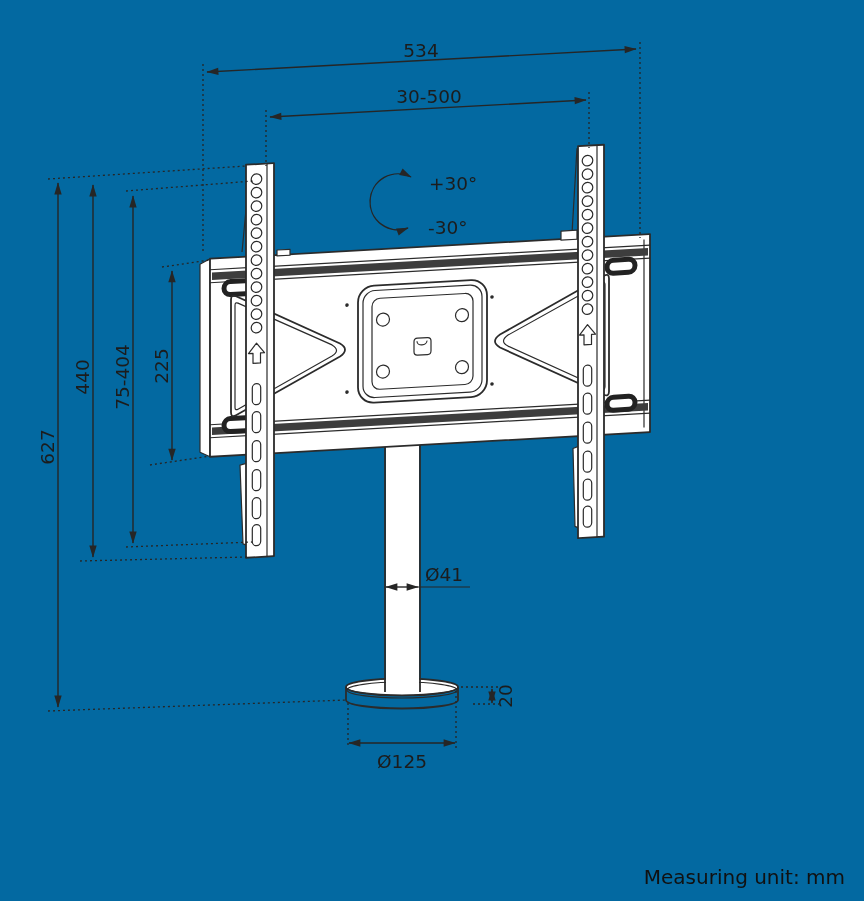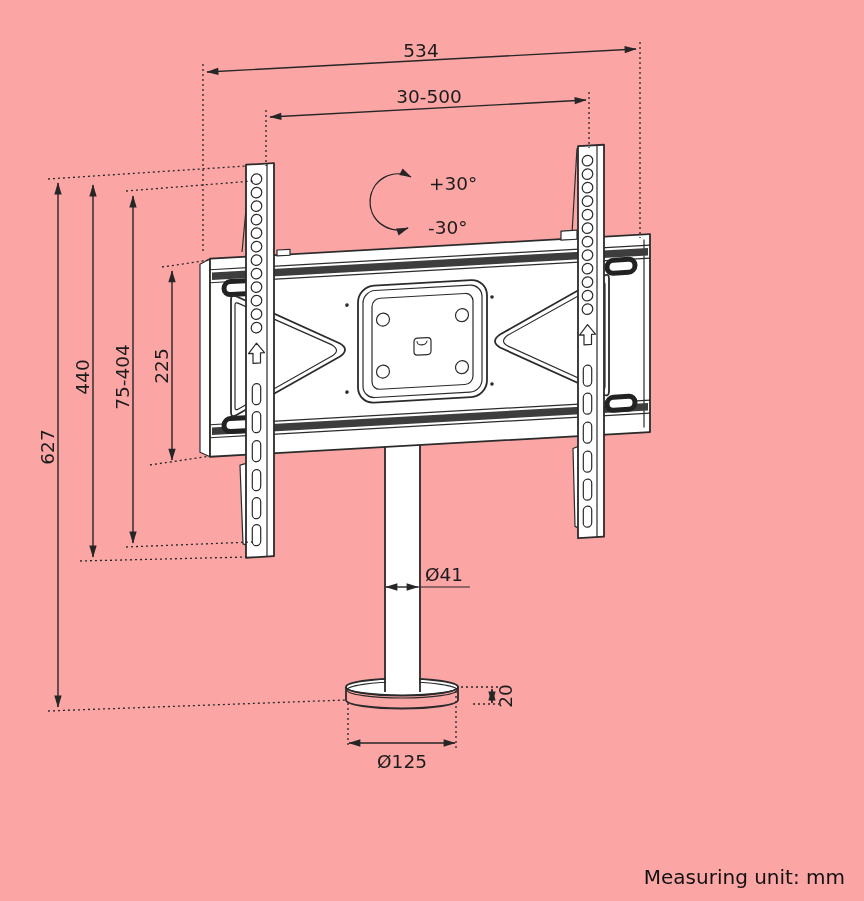--- a/index.html
+++ b/index.html
@@ -1,16 +1,16 @@
 <!DOCTYPE html>
 <html><head>
 <meta charset="utf-8">
 <style>
   html,body{margin:0;padding:0;background:#ffffff;}
-  .stage{position:relative;width:864px;height:901px;background:#fca5a5;overflow:hidden;
+  .stage{position:relative;width:864px;height:901px;background:#0369a1;overflow:hidden;
          font-family:"Liberation Sans", sans-serif;}
   svg{display:block;}
   text{font-family:"DejaVu Sans","Liberation Sans",sans-serif;fill:#1c1c1c;}
   .dim-label{font-size:18.5px;}
   .unit-label{font-size:20px;fill:#111;}
   .ln{stroke:#262626;stroke-width:1.4;fill:none;}
   .thin{stroke:#262626;stroke-width:1.1;fill:none;}
   .draw{stroke:#2b2b2b;stroke-width:1.8;fill:none;stroke-linejoin:round;}
   .draw2{stroke:#2b2b2b;stroke-width:1.2;fill:none;stroke-linejoin:round;}
   .wfill{fill:#ffffff;}

